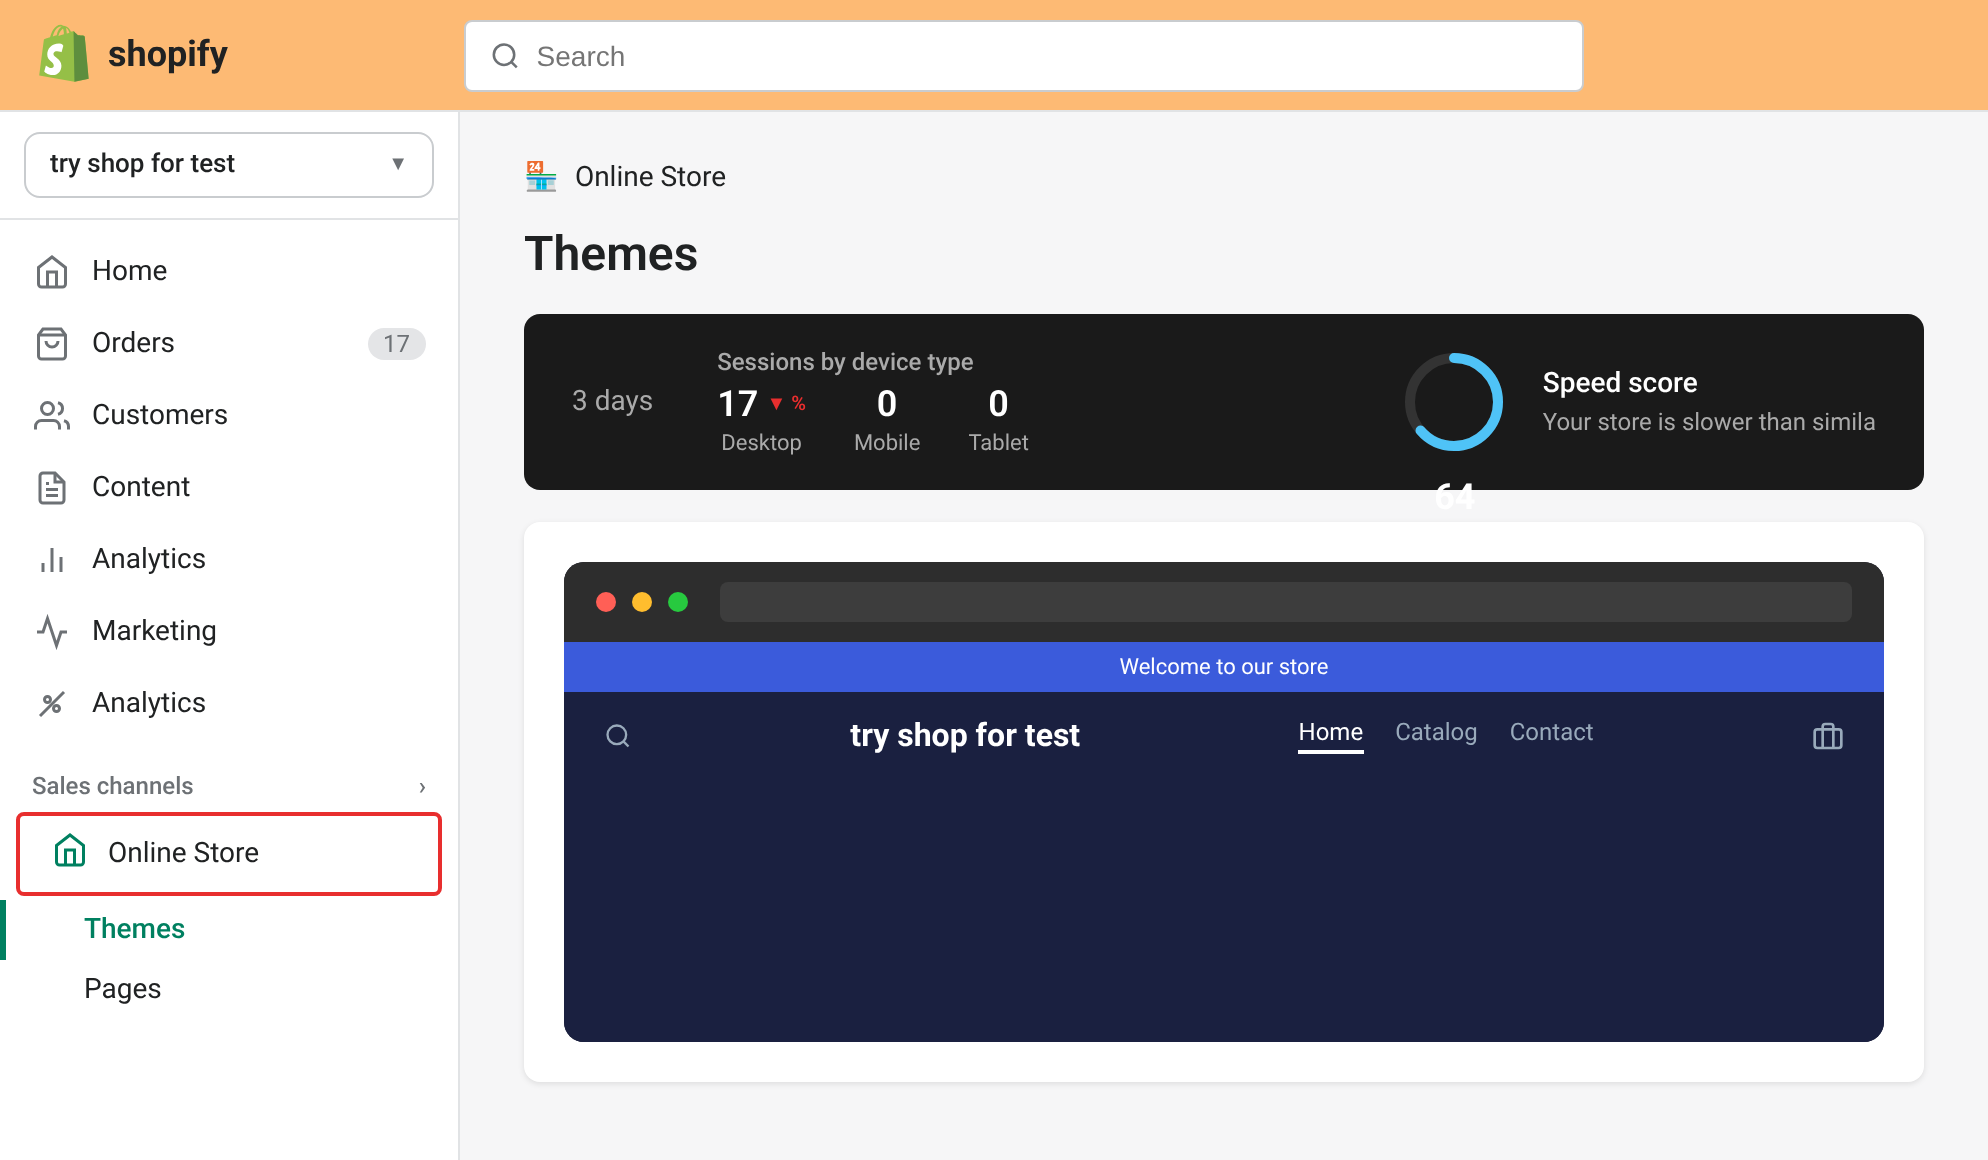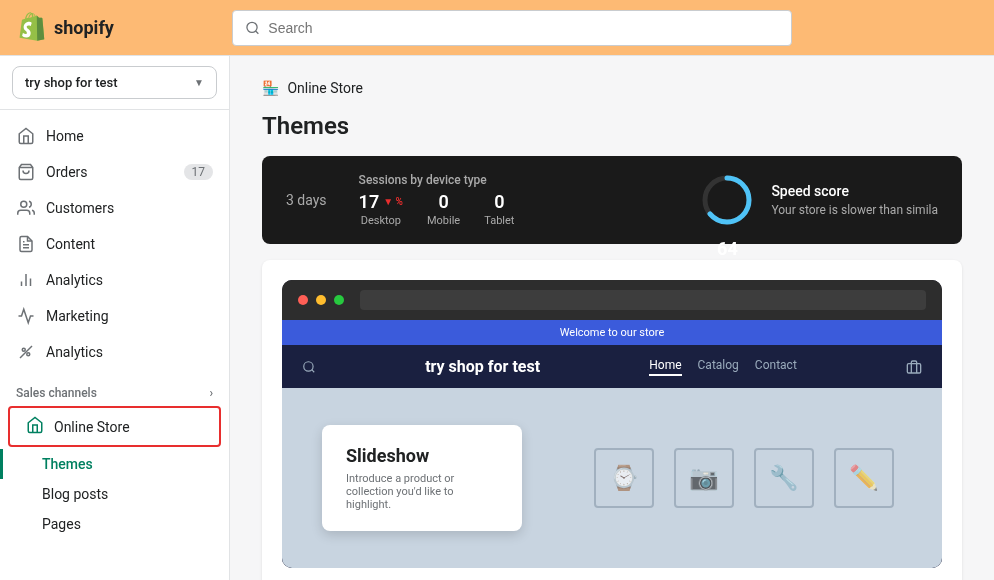--- a/index.html
+++ b/index.html
@@ -210,23 +210,20 @@
             <polyline points="9,22 9,12 15,12 15,22"></polyline>
           </svg>
       </span>
       <span>Online Store</span>
     </div>
 
     <a class="sub-nav-item active">
       <span>Themes</span>
     </a>
     <a class="sub-nav-item">
-      <span>Blog posts</span>
-    </a>
-    <a class="sub-nav-item">
       <span>Pages</span>
     </a>
     <a class="sub-nav-item">
       
     </a>
 
   </div>
 
   <div class="content">
 
@@ -297,32 +294,18 @@
             <div class="site-nav-links">
               <span class="active-link">Home</span>
               <span>Catalog</span>
               <span>Contact</span>
             </div>
             <svg width="16" height="16" viewBox="0 0 24 24" fill="none" stroke="#9ab" stroke-width="2">
                 <rect x="2" y="7" width="20" height="14" rx="2"></rect>
                 <path d="M16 21V5a2 2 0 0 0-2-2h-4a2 2 0 0 0-2 2v16"></path>
               </svg>
           </div>
-          <div class="site-body">
-            <div class="slideshow-card">
-              <div class="slideshow-title">Slideshow</div>
-              <div class="slideshow-desc">Introduce a product or collection you'd like to highlight.</div>
-            </div>
-            <div class="site-bg-items">
-              <div class="tool-sketch">
-                <div class="sketch-item">⌚</div>
-                <div class="sketch-item">📷</div>
-                <div class="sketch-item">🔧</div>
-                <div class="sketch-item">✏️</div>
-              </div>
-            </div>
-          </div>
         </div>
       </div>
     </div>
 
   </div>
 </div>
 
 </body></html>

